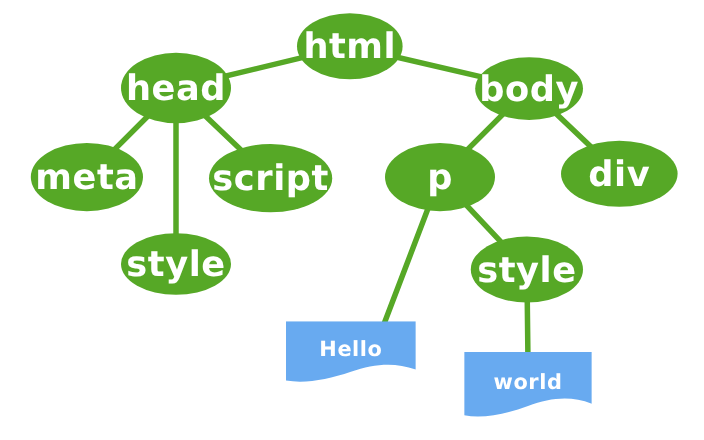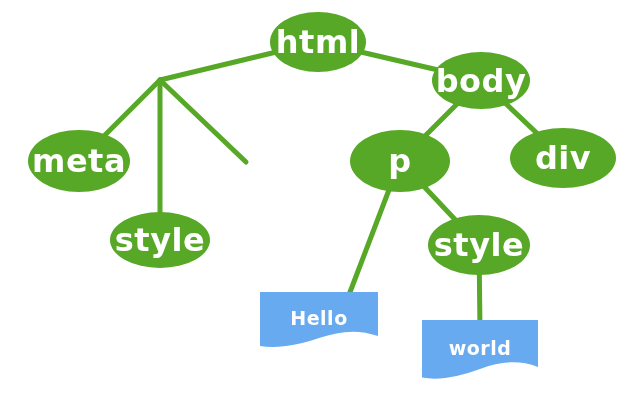--- a/index.html
+++ b/index.html
@@ -48,29 +48,35 @@
     <line x1="481" y1="80" x2="563" y2="158"></line>
     <line x1="400" y1="161" x2="347" y2="300"></line>
     <line x1="400" y1="161" x2="479" y2="245"></line>
     <line x1="479" y1="245" x2="480" y2="330"></line>
   </svg>
 
   <div class="node" style="left:270px;top:12px;width:96px;height:60px">
     <span>html</span>
   </div>
 
+  <div class="node" style="left:110px;top:48px;width:100px;height:64px">
+    <span>head</span>
+  </div>
 
   <div class="node" style="left:28px;top:130px;width:102px;height:62px">
     <span>meta</span>
   </div>
 
   <div class="node" style="left:432px;top:52px;width:98px;height:57px">
     <span>body</span>
   </div>
 
+  <div class="node" style="left:190px;top:131px;width:112px;height:62px">
+    <span>script</span>
+  </div>
 
   <div class="node" style="left:110px;top:212px;width:100px;height:56px">
     <span>style</span>
   </div>
 
   <div class="node" style="left:350px;top:130px;width:100px;height:62px">
     <span>p</span>
   </div>
 
   <div class="node" style="left:510px;top:128px;width:106px;height:60px">

